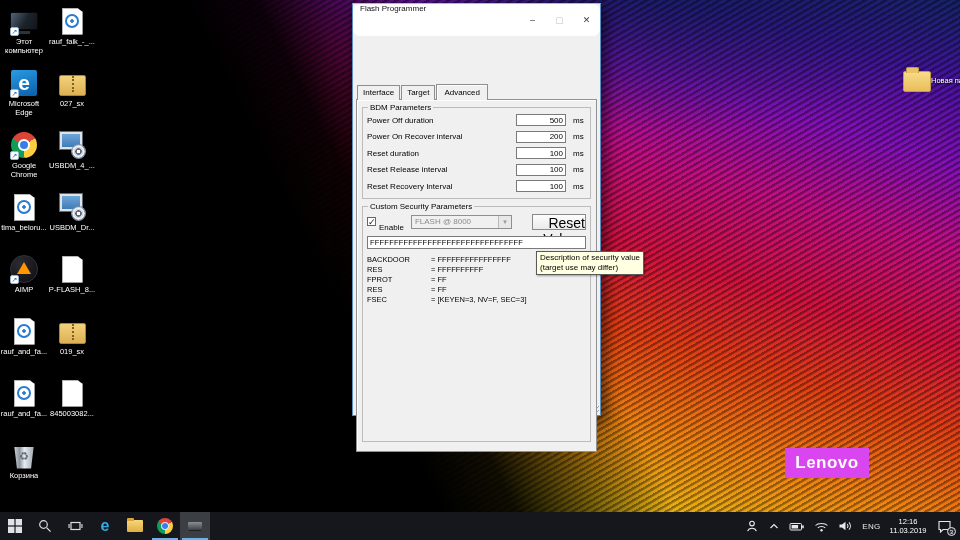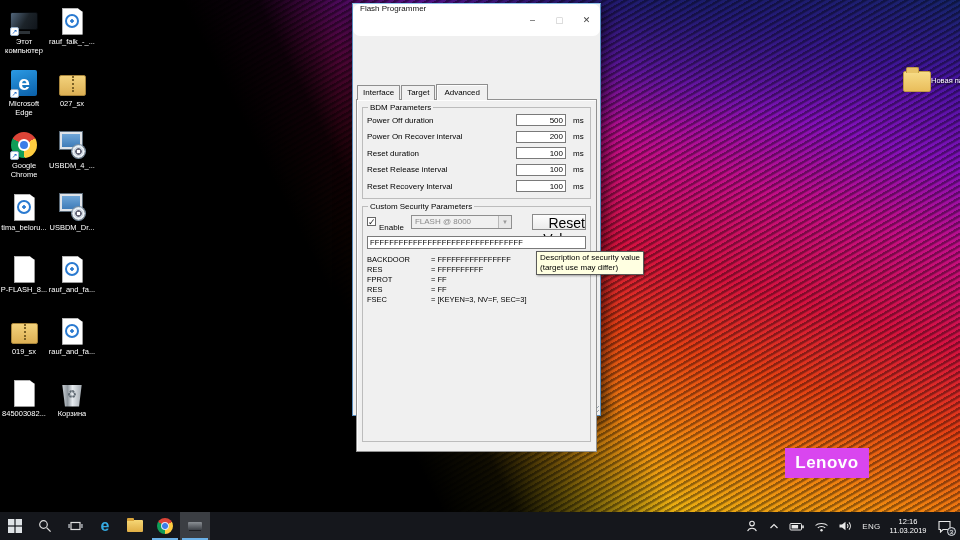--- a/index.html
+++ b/index.html
@@ -187,20 +187,26 @@
       <div class="ic ic-installer"></div>
       <div class="label">USBDM_4_...</div>
     </div>
     <div class="di">
       <div class="ic ic-page ic-audio"></div>
       <div class="label">tima_beloru...</div>
     </div>
     <div class="di">
       <div class="ic ic-installer"></div>
       <div class="label">USBDM_Dr...</div>
+    </div>
+    <div class="di">
+      <div class="ic ic-aimp">
+          <span class="sc"></span>
+        </div>
+      <div class="label">AIMP</div>
     </div>
     <div class="di">
       <div class="ic ic-page"></div>
       <div class="label">P-FLASH_8...</div>
     </div>
     <div class="di">
       <div class="ic ic-page ic-audio"></div>
       <div class="label">rauf_and_fa...</div>
     </div>
     <div class="di">

